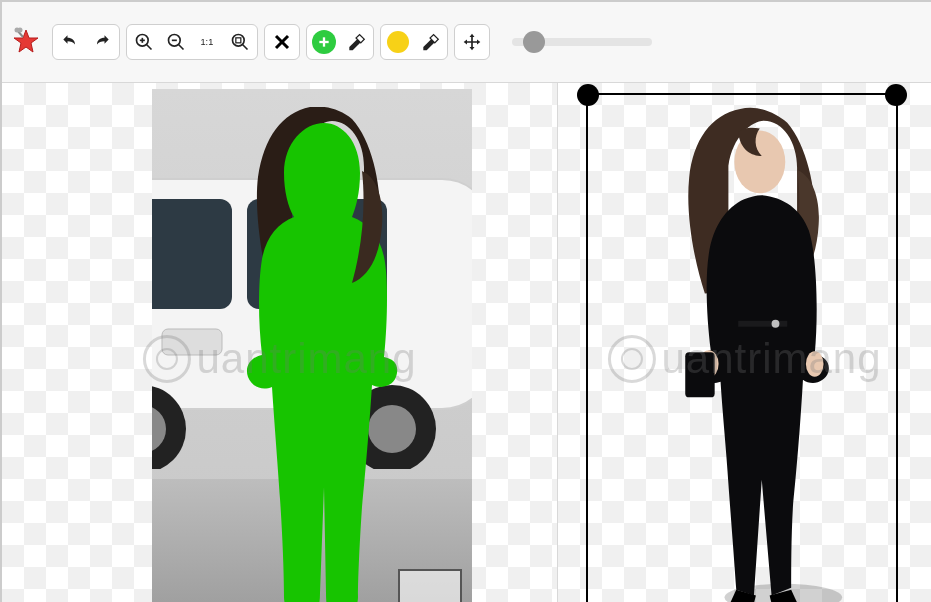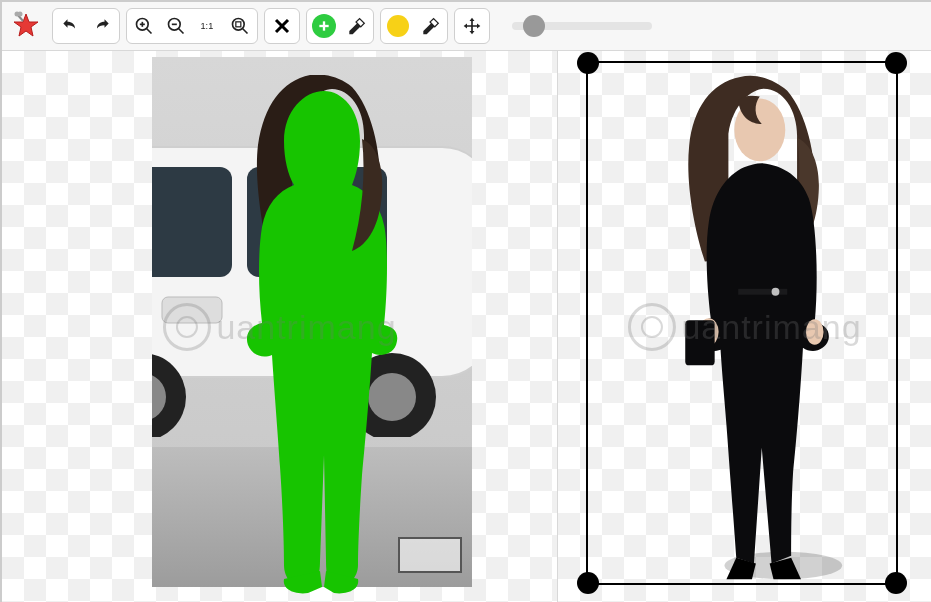--- a/index.html
+++ b/index.html
@@ -14,21 +14,21 @@
     box-sizing: border-box;
   }
 
   
   .toolbar {
     height: 48px;
     background: #f7f7f7;
     border-bottom: 1px solid #d8d8d8;
     display: flex;
     align-items: center;
-    padding: 0 8px;
+    padding: 16px 8px;
     gap: 6px;
   }
   .logo {
     width: 32px;
     height: 32px;
     margin-right: 4px;
     display: flex;
     align-items: center;
     justify-content: center;
   }
@@ -105,21 +105,21 @@
     background-color:#ffffff;
     background-size:44px 44px;
     background-position:0 0,22px 22px;
   }
 
   
   .watermark{
     position:absolute;
     top:50%; left:50%;
     transform:translate(-50%,-50%);
-    font-size:34px;
+    font-size:42px;
     color:rgba(120,120,120,0.28);
     font-weight:500;
     letter-spacing:1px;
     pointer-events:none;
     white-space:nowrap;
     display:flex;
     align-items:center;
     gap:6px;
     z-index: 20;
   }

